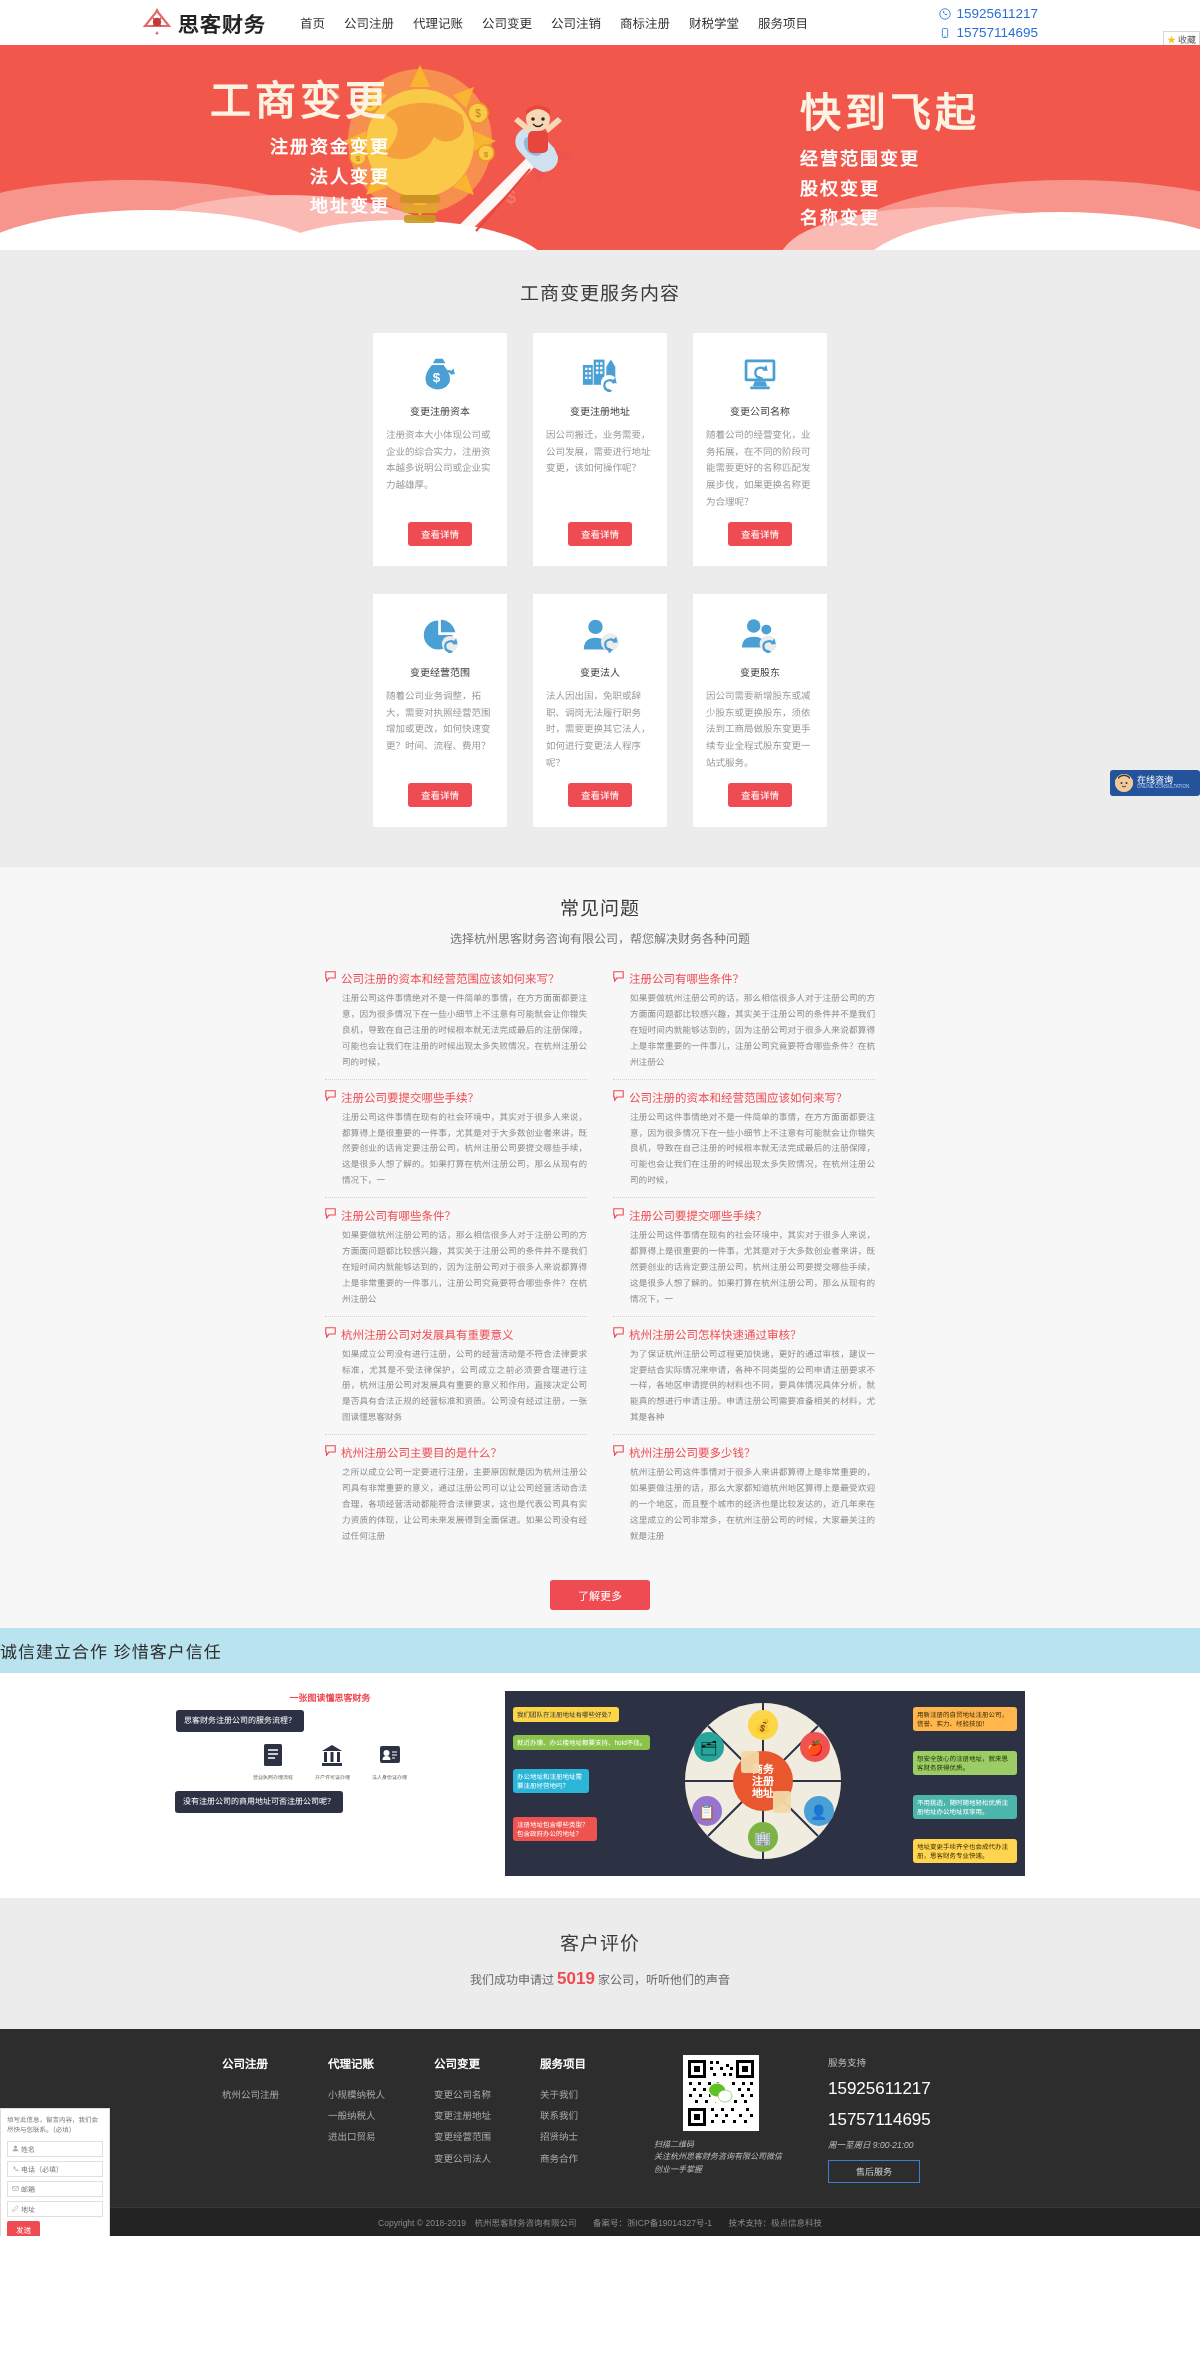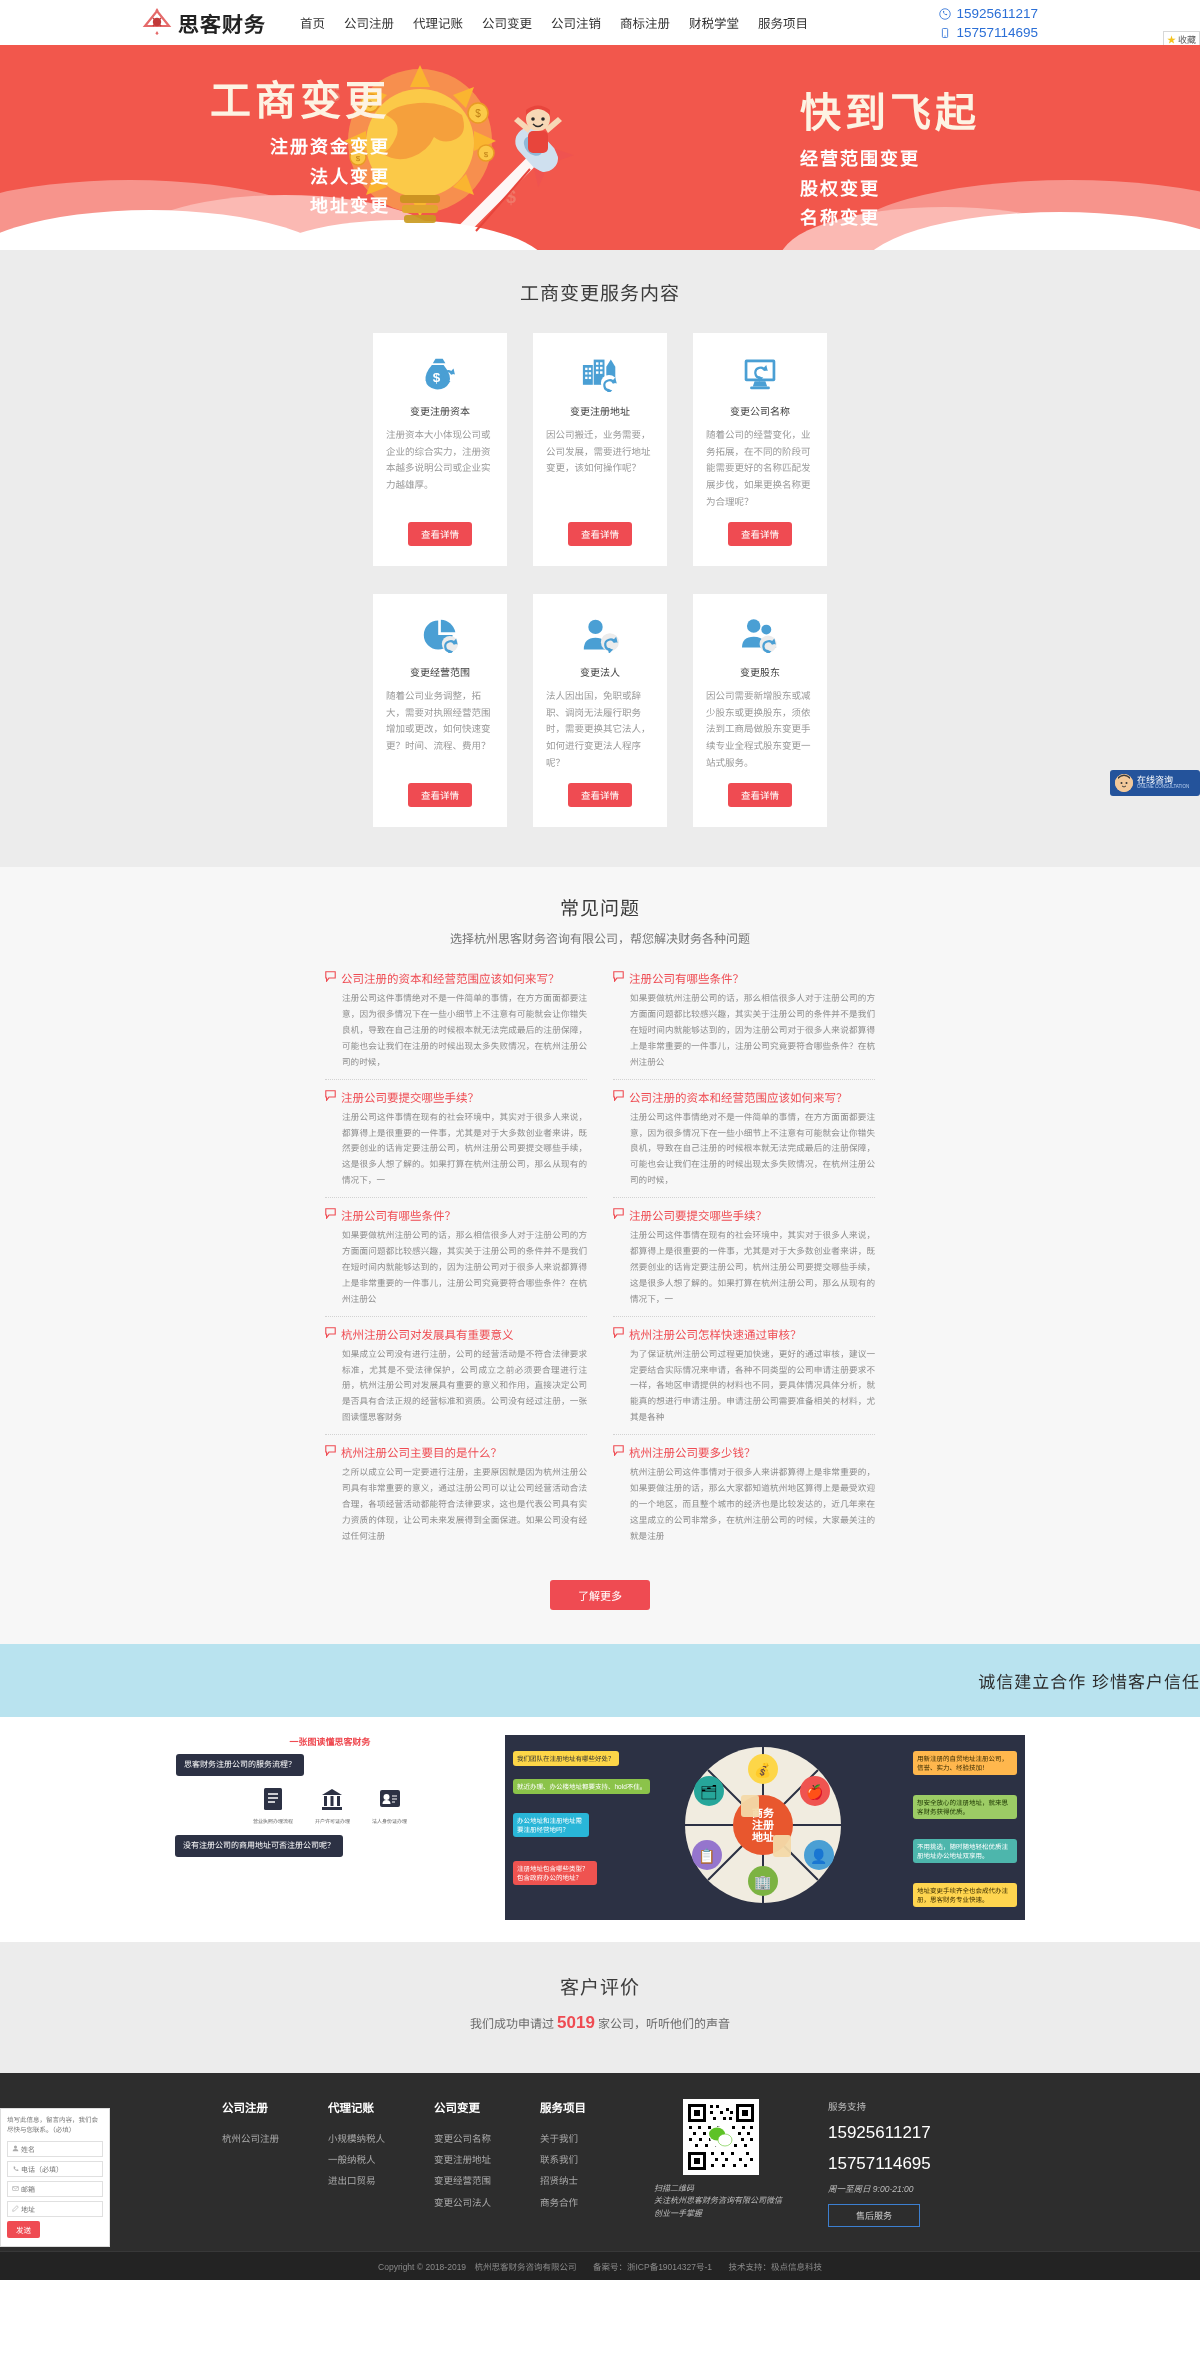--- a/index.html
+++ b/index.html
@@ -58,36 +58,36 @@
   }
   .card-icon { height:38px; display:flex; align-items:center; justify-content:center; }
   .card-title { font-size:10px; color:#3d3d3d; margin-top:10px; }
   .card-desc { font-size:9.5px; color:#9a9a9a; line-height:1.75; margin-top:9px; text-align:left; flex:1; }
   .card-btn {
     margin-top:12px; background:#ef4b52; color:#fff; border:none; border-radius:3px;
     font-size:9.5px; padding:5px 13px; cursor:pointer; font-family:inherit;
   }
 
   
-  .sec-faq { background:#f7f7f7; padding:26px 0 34px; }
+  .sec-faq { background:#f7f7f7; padding:26px 0 18px; }
   .faq-cols { display:flex; justify-content:center; gap:26px; margin-top:24px; }
   .faq-col { width:262px; }
   .faq-item { padding-bottom:8px; margin-bottom:9px; border-bottom:1px dotted #d2d2d2; }
   .faq-item:last-child { border-bottom:none; }
   .faq-q { display:flex; align-items:flex-start; gap:5px; color:#ef4b52; font-size:11.5px; }
   .faq-icon { flex:none; margin-top:1px; }
   .faq-a { font-size:8.6px; color:#8d8d8d; line-height:1.85; margin-top:5px; margin-left:17px; text-align:justify; }
   .more-wrap { text-align:center; margin-top:18px; }
   .more-btn {
     background:#ef4b52; color:#fff; border:none; border-radius:3px; font-size:11px;
     padding:7px 28px; cursor:pointer; font-family:inherit;
   }
 
   
-  .trust-band { background:#b9e3ef; text-align:right; padding:24px 0; }
+  .trust-band { background:#b9e3ef; text-align:left; padding:10px 0; }
   .trust-band h2 { font-size:17px; color:#2e2e2e; font-weight:normal; letter-spacing:1px; }
 
   
   .info-sec { background:#fff; padding:18px 0 22px; display:flex; justify-content:center; gap:20px; }
   .info-left { width:310px; position:relative; height:185px; }
   .info-right { width:520px; background:#2c3144; height:185px; position:relative; overflow:hidden; }
   .bubble {
     background:#2c3144; color:#fff; font-size:8px; padding:5px 8px; border-radius:3px;
     display:inline-block; line-height:1.5;
   }

